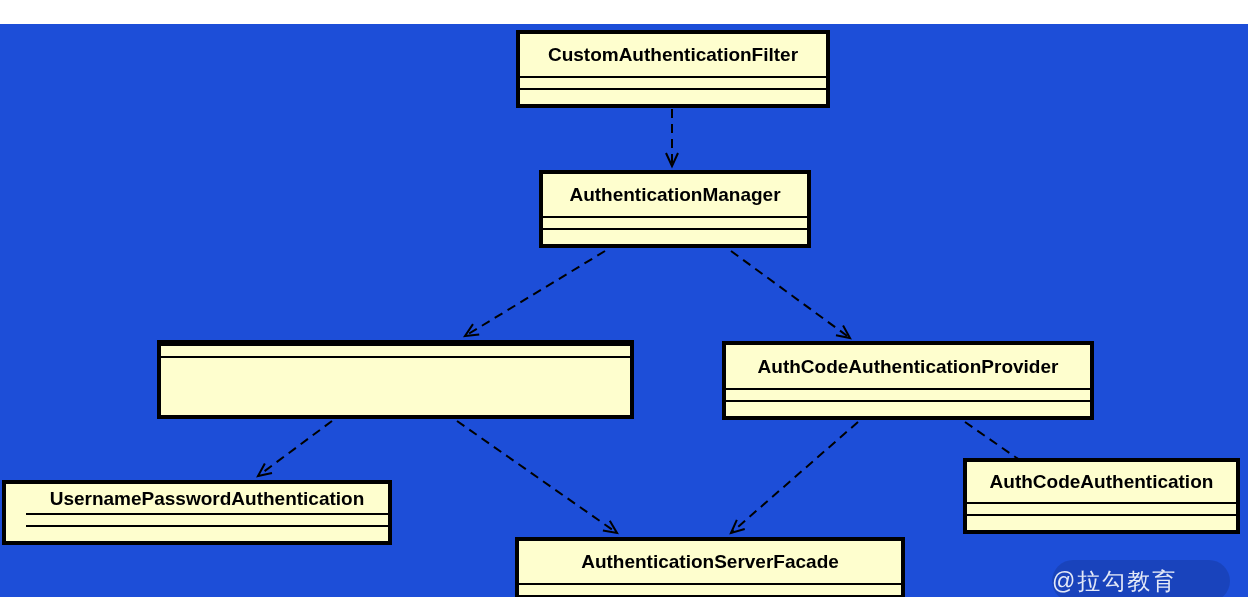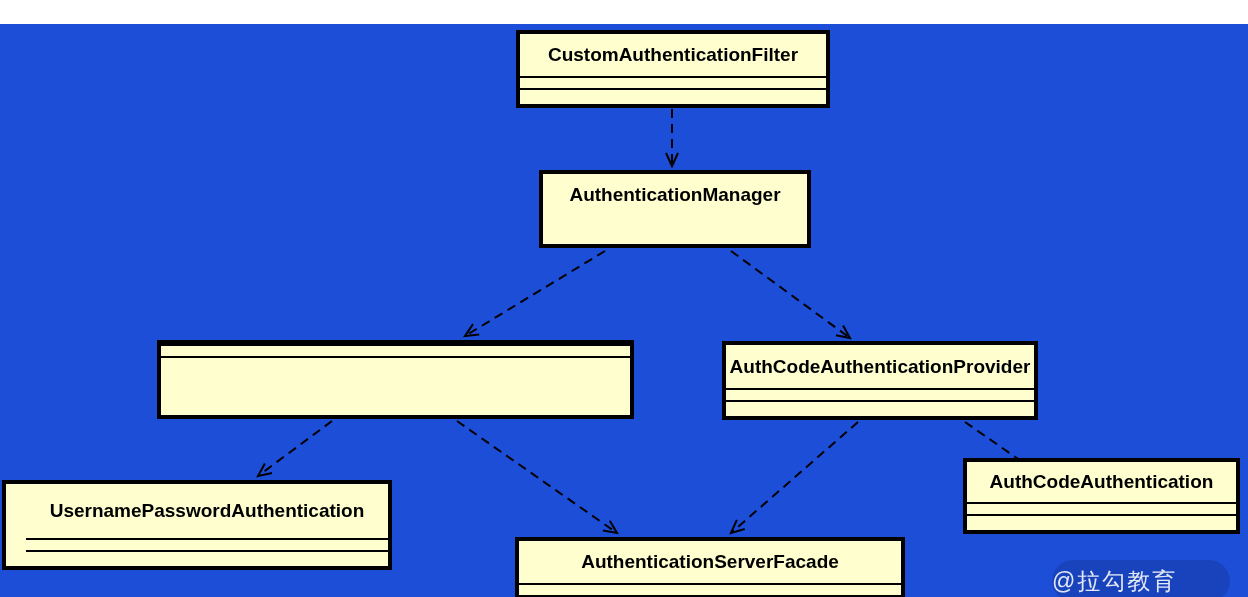--- a/index.html
+++ b/index.html
@@ -49,24 +49,24 @@
     height: 10px;
     border-top: 2px solid #000000;
   }
   .uml-methods {
     flex: 0 0 auto;
     height: 14px;
     border-top: 2px solid #000000;
   }
   
   #node-custom-authentication-filter           { left: 516px; top:   6px; width: 314px; height: 78px; }
-  #node-authentication-manager                 { left: 539px; top: 146px; width: 272px; height: 78px; align-items: center; }
+  #node-authentication-manager                 { left: 539px; top: 146px; width: 272px; height: 78px; }
   #node-username-password-authentication-provider { left: 157px; top: 316px; width: 477px; height: 79px; }
-  #node-auth-code-authentication-provider      { left: 722px; top: 317px; width: 316px; height: 79px; justify-content: center; }
-  #node-username-password-authentication       { left:   2px; top: 456px; width: 390px; height: 90px; padding-left: 20px; }
+  #node-auth-code-authentication-provider      { left: 722px; top: 317px; width: 372px; height: 79px; justify-content: center; }
+  #node-username-password-authentication       { left:   2px; top: 456px; width: 390px; height: 65px; padding-left: 20px; }
   #node-authentication-server-facade           { left: 515px; top: 513px; width: 390px; height: 78px; }
   #node-auth-code-authentication               { left: 963px; top: 434px; width: 277px; height: 76px; }
 
   .watermark {
     position: absolute;
     z-index: 3;
     left: 1052px;
     top: 536px;
     width: 178px;
     height: 42px;

